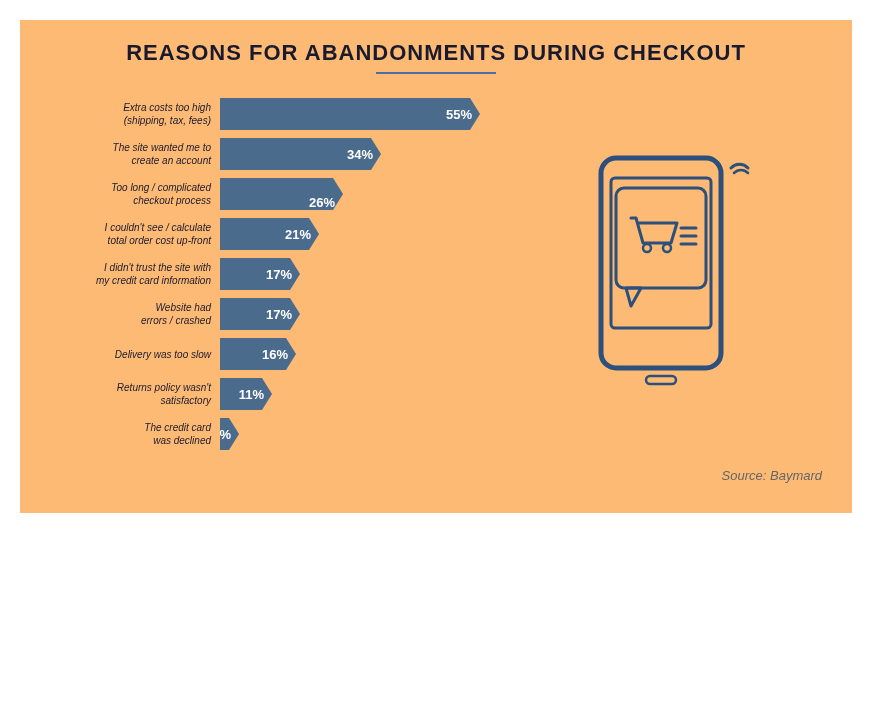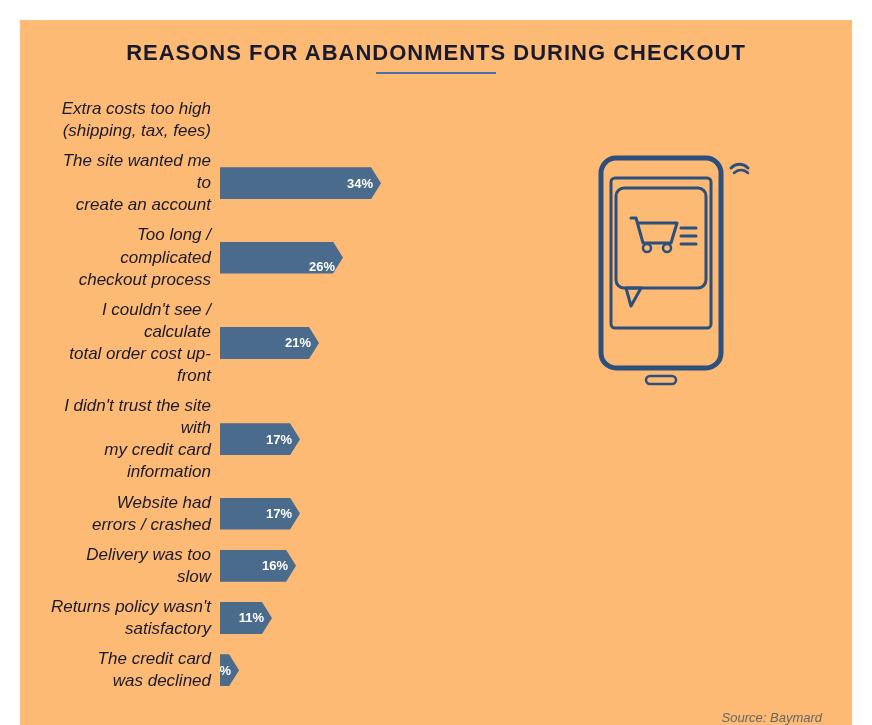--- a/index.html
+++ b/index.html
@@ -49,21 +49,21 @@
       display: flex;
       flex-direction: row;
       align-items: center;
       margin-bottom: 8px;
     }
     .bar-label {
       width: 170px;
       min-width: 170px;
       text-align: right;
       font-style: italic;
-      font-size: 17px;
+      font-size: 10px;
       color: #1a1a2e;
       padding-right: 9px;
       line-height: 1.3;
     }
     .bar-track {
       flex: 1;
       display: flex;
       align-items: center;
       position: relative;
     }
@@ -106,20 +106,25 @@
 <body>
 
 <div class="chart-container">
   <h1 class="chart-title">REASONS FOR ABANDONMENTS DURING CHECKOUT</h1>
   <div class="title-divider"></div>
 
   <div class="chart-body">
     <div class="bars-section" id="bars-section">
     <div class="bar-row">
           <div class="bar-label">Extra costs too high<br>(shipping, tax, fees)</div>
+          <div class="bar-track">
+            <div class="bar-fill" style="width: 260px;">
+              <span class="bar-value">55%</span>
+            </div>
+          </div>
         </div>
         <div class="bar-row">
           <div class="bar-label">The site wanted me to<br>create an account</div>
           <div class="bar-track">
             <div class="bar-fill" style="width: 161px;">
               <span class="bar-value">34%</span>
             </div>
           </div>
         </div>
         <div class="bar-row">

